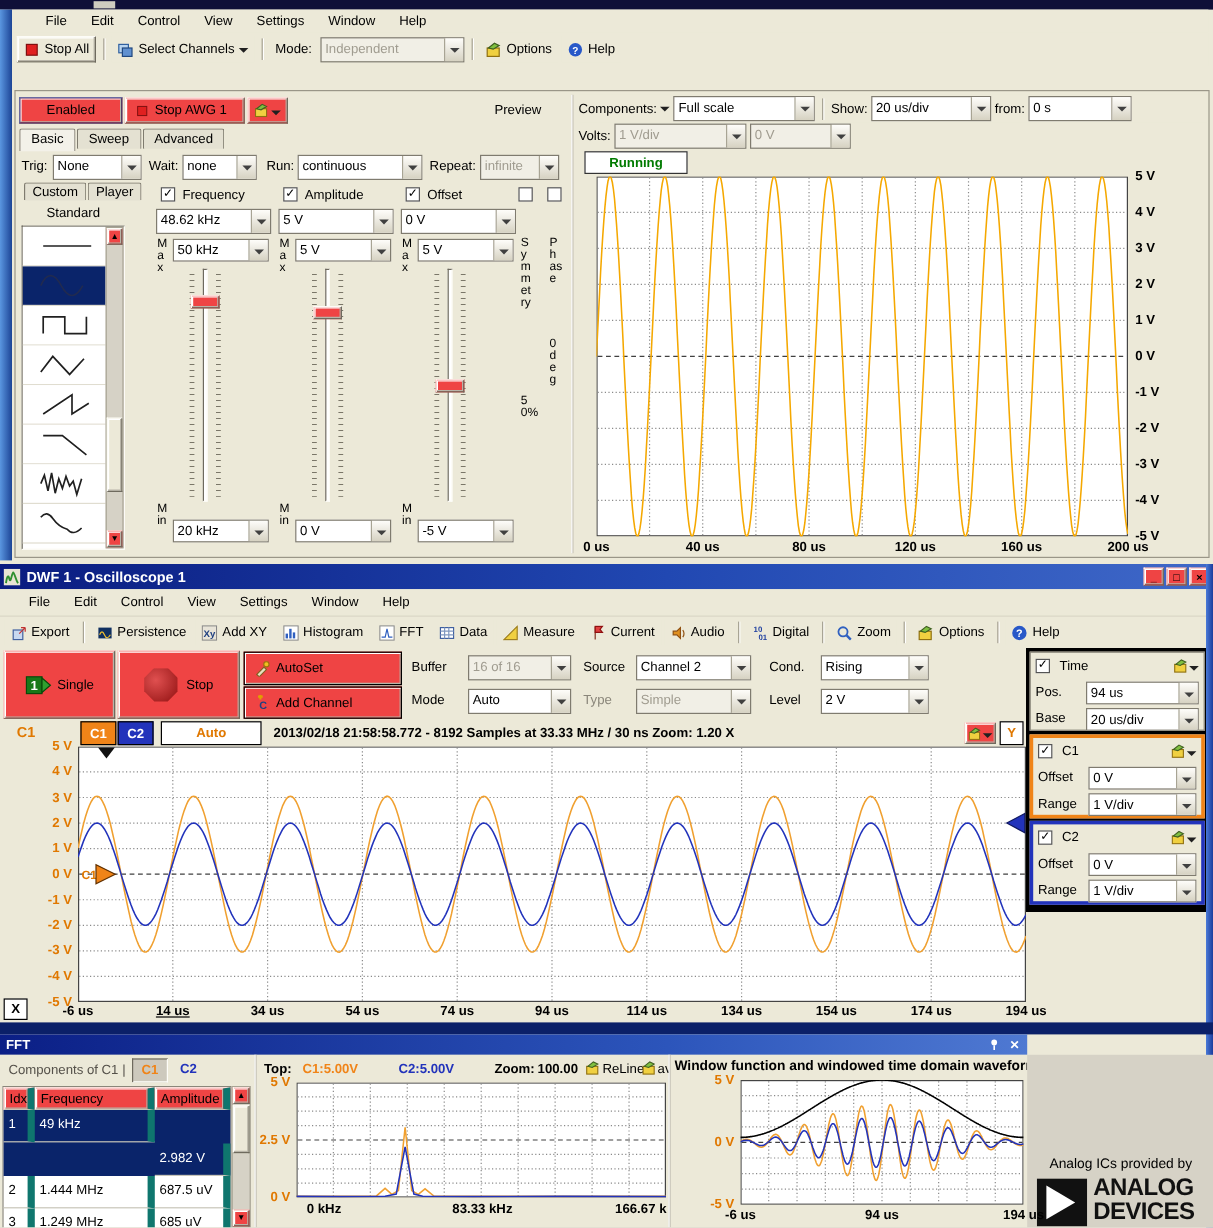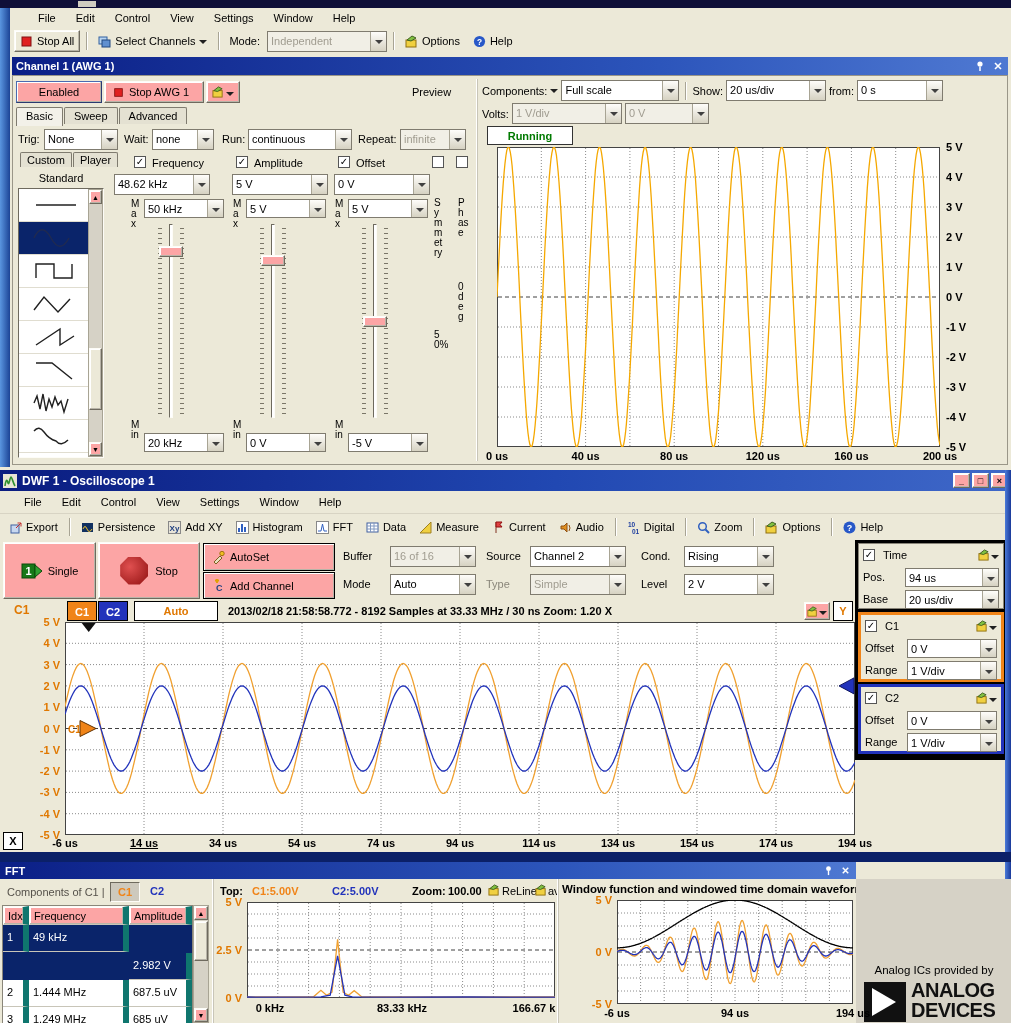--- a/index.html
+++ b/index.html
@@ -1,20 +1,20 @@
 <!DOCTYPE html>
 <html><head>
 <meta charset="utf-8">
 <style>
 *{margin:0;padding:0;box-sizing:border-box}
 html,body{width:1011px;height:1023px}
 body{font-family:"Liberation Sans",sans-serif;background:#d4d0c8}
 #root{position:relative;width:1011px;height:1023px;overflow:hidden;background:#ece9d8;font-size:11px;color:#000}
 .abs{position:absolute}
-.raised{background:#fca5a5;border:1px solid;border-color:#fdfcf7 #6e6a5e #6e6a5e #fdfcf7;box-shadow:inset -1px -1px 0 #b8b4a8,inset 1px 1px 0 #fff}
+.raised{background:#ef4444;border:1px solid;border-color:#fdfcf7 #6e6a5e #6e6a5e #fdfcf7;box-shadow:inset -1px -1px 0 #b8b4a8,inset 1px 1px 0 #fff}
 .sunkenb{background:#e8e5d8;border:1px solid;border-color:#6e6a5e #fdfcf7 #fdfcf7 #6e6a5e;box-shadow:none}
 .titlebar{background:linear-gradient(90deg,#0b1f86,#2c55bb 65%,#4f79d2);color:#fff;font-weight:bold;display:flex;align-items:center;font-size:11px}
 .menu{display:flex;align-items:center;background:#ece9d8}
 .menu span{padding:3px 10px;cursor:default}
 .toolbar{display:flex;align-items:center;background:#ece9d8;gap:3px}
 .tbtn{display:inline-flex;align-items:center;gap:4px;padding:2px 5px;height:22px;white-space:nowrap;background:#ece9d8}
 .tsep{width:1px;height:18px;background:#a8a494;box-shadow:1px 0 0 #fff;margin:0 3px;flex:none}
 .combo{display:flex;align-items:stretch;height:21px;background:#fff;border:1px solid #7f7b6f}
 .combo .ctxt{flex:1;padding:3px 3px 0;white-space:nowrap;overflow:hidden}
 .combo .dd{width:16px;background:linear-gradient(#fefdfa,#d6d2c2);border-left:1px solid #a8a494;position:relative;flex:none}
@@ -100,30 +100,20 @@
     </div>
     <div class="tbtn">
       <svg class="icn" width="13" height="13" viewBox="0 0 14 14">
           <circle cx="7" cy="7" r="6" fill="#2858c8"></circle>
           <text x="7" y="10.5" font-size="9" fill="#fff" text-anchor="middle" font-weight="bold">?</text>
         </svg>
       <span>Help</span>
     </div>
   </div>
 
-  <div class="titlebar abs" style="left:12px;top:57px;width:996px;height:18px;padding:0 4px">
-    <span style="flex:1">Channel 1 (AWG 1)</span>
-    <svg width="12" height="12" viewBox="0 0 12 12">
-        <circle cx="6" cy="4" r="2.6" fill="#fff"></circle>
-        <path d="M6 6.5 V11" stroke="#fff" stroke-width="1.5"></path>
-      </svg>
-    <svg width="12" height="12" viewBox="0 0 12 12" style="margin-left:6px">
-        <path d="M3 3 L9 9 M9 3 L3 9" stroke="#fff" stroke-width="1.6"></path>
-      </svg>
-  </div>
   <div class="abs" style="left:12px;top:75px;width:996px;height:390px;background:#ece9d8;border:1px solid #9a9688"></div>
 
   <div class="raised abs" style="left:16px;top:81px;width:86px;height:22px;text-align:center;padding-top:4px;border-color:#4a6ab0 #2a3a70 #2a3a70 #4a6ab0">
     <span>Enabled</span>
   </div>
   <div class="raised abs" style="left:104px;top:81px;width:100px;height:22px;display:flex;align-items:center;gap:5px;padding-left:8px">
     <svg width="11" height="11" viewBox="0 0 13 13">
         <rect x="2" y="2" width="9" height="9" fill="#e02020" stroke="#801010"></rect>
       </svg>
     <span>Stop AWG 1</span>
@@ -620,21 +610,21 @@
       <rect x="0" y="0" width="42" height="40" fill="#111"></rect>
       <path d="M8 6 L32 20 L8 34 Z" fill="#fff"></path>
     </svg>
   <div class="abs" style="left:911px;top:980px;font-weight:bold;font-size:20px;line-height:20px;letter-spacing:-0.5px;color:#111">
     <div>ANALOG</div>
     <div>DEVICES</div>
   </div>
 
 <span class="cb abs" style="left: 134px; top: 156px;">✓</span>
     <span class="abs lbl" style="left: 152px; top: 157px;">Frequency</span>
-    <div class="combo abs" style="left: 114px; top: 174px; width: 96px; justify-content: center;">
+    <div class="combo abs" style="left: 130px; top: 174px; width: 96px; justify-content: center;">
       <span class="ctxt">48.62 kHz</span>
       <span class="dd"></span>
     </div>
     <div class="vstack abs" style="left: 131px; top: 199px;">Max</div>
     <div class="combo abs" style="left: 144px; top: 199px; width: 80px; height: 19px;">
       <span class="ctxt">50 kHz</span>
       <span class="dd"></span>
     </div>
     <div class="slider" style="left: 158px; top: 224px; height: 194px;">
       <div class="tickcol" style="left:0"></div>

